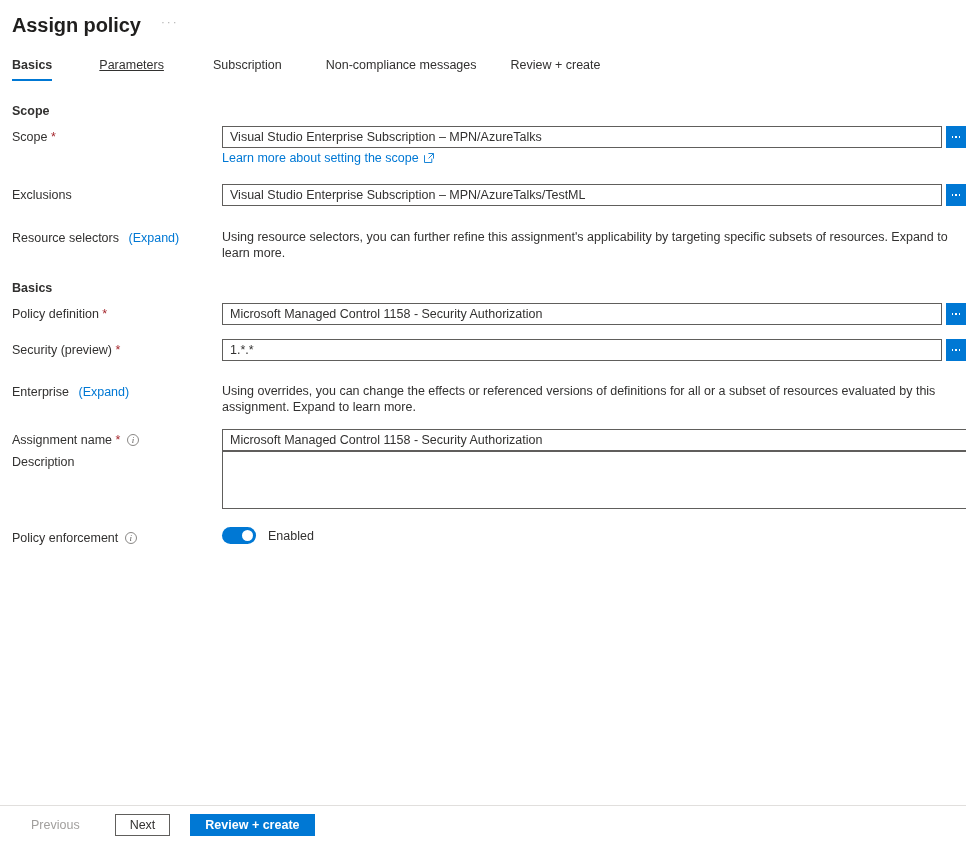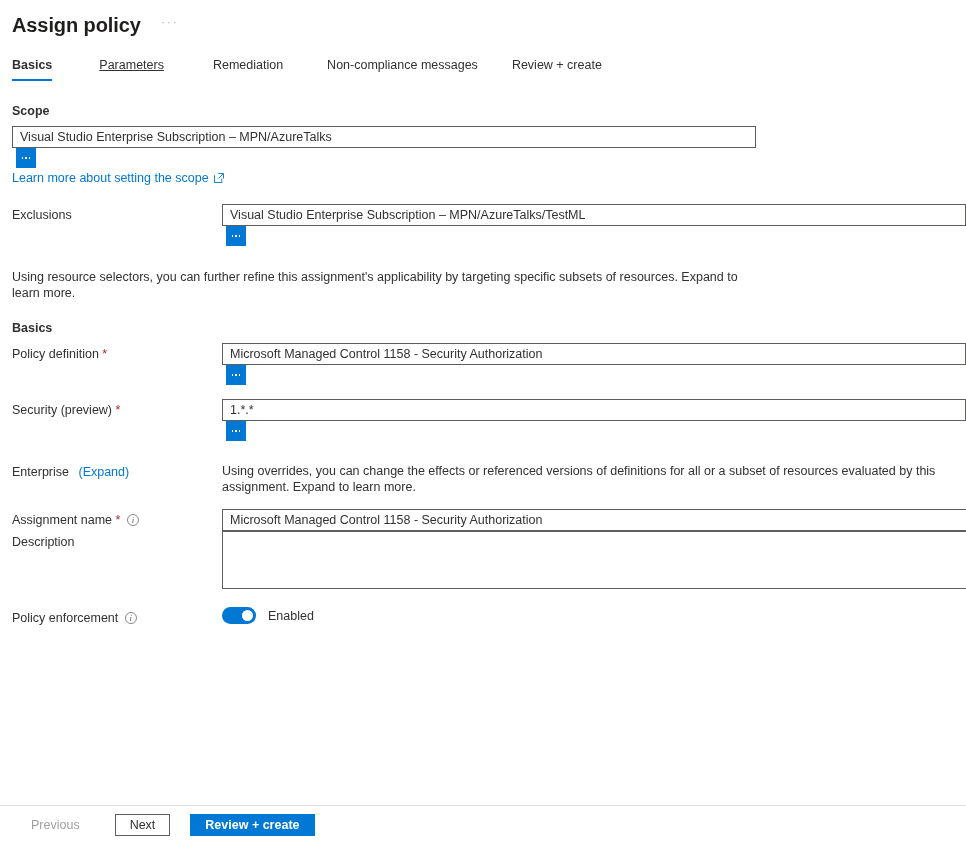--- a/index.html
+++ b/index.html
@@ -115,21 +115,21 @@
     cursor: pointer;
   }
 
   .expand-link {
     color: #0078d4;
     cursor: pointer;
     margin-left: 6px;
   }
 
   
-  .input-wrap { display: flex; align-items: stretch; flex-direction: column; }
+  .input-wrap { display: flex; align-items: stretch; }
   input.txt, textarea.txt {
     font-family: "Liberation Sans", sans-serif;
     font-size: 12.5px;
     color: #323130;
     border: 1px solid #605e5c;
     background: #fff;
     height: 22px;
     padding: 0 7px;
     outline: none;
     width: 100%;
@@ -234,30 +234,34 @@
 <div class="page">
 
   <div class="header">
     <div class="page-title">Assign policy</div>
     <div class="title-ellipsis">···</div>
   </div>
 
   <div class="tabs">
     <div class="tab selected" style="margin-left:12px;">Basics</div>
     <div class="tab" style="margin-left:47px;text-decoration:underline;">Parameters</div>
-    <div class="tab" style="margin-left:49px;">Remediation</div>
+    <div class="tab" style="margin-left:49px;">Subscription</div>
     <div class="tab" style="margin-left:44px;">Non-compliance messages</div>
     <div class="tab" style="margin-left:34px;">Review + create</div>
   </div>
 
   <div class="form">
 
     <div class="section-head">Scope</div>
 
     <div class="row" style="margin-top:7px;">
+      <div class="row-label">
+        <span>Scope</span>
+        <span class="req">*</span>
+      </div>
       <div class="row-field">
         <div class="input-wrap" style="width:744px;">
           <input class="txt" type="text" readonly="" value="Visual Studio Enterprise Subscription – MPN/AzureTalks" style="">
           <button class="browse-btn">
             <i></i>
             <i></i>
             <i></i>
           </button>
         </div>
         <div class="helper-link">
@@ -279,20 +283,24 @@
           <button class="browse-btn">
             <i></i>
             <i></i>
             <i></i>
           </button>
         </div>
       </div>
     </div>
 
     <div class="row" style="margin-top:21px;">
+      <div class="row-label">
+        <span>Resource selectors</span>
+        <span class="expand-link">(Expand)</span>
+      </div>
       <div class="row-field">
         <div class="desc-text">Using resource selectors, you can further refine this assignment's applicability by targeting specific subsets of resources. Expand to learn more.</div>
       </div>
     </div>
 
     <div class="section-head" style="margin-top:20px;">Basics</div>
 
     <div class="row" style="margin-top:7px;">
       <div class="row-label">
         <span>Policy definition</span>

